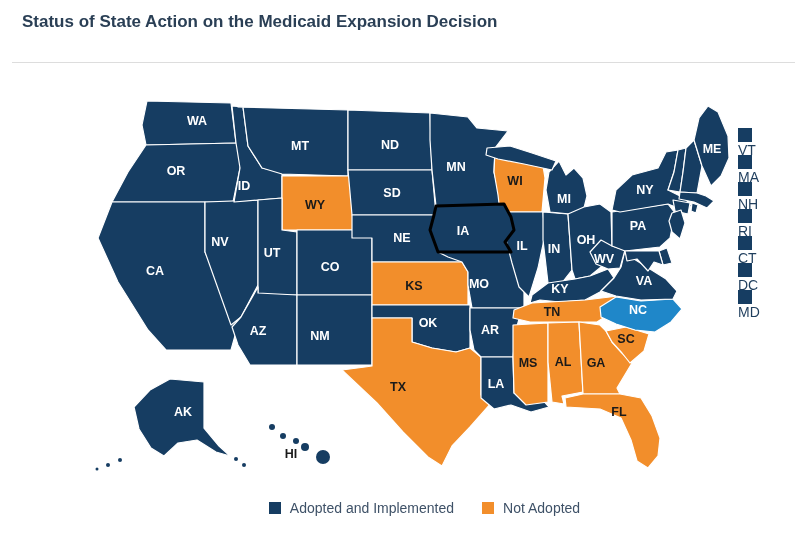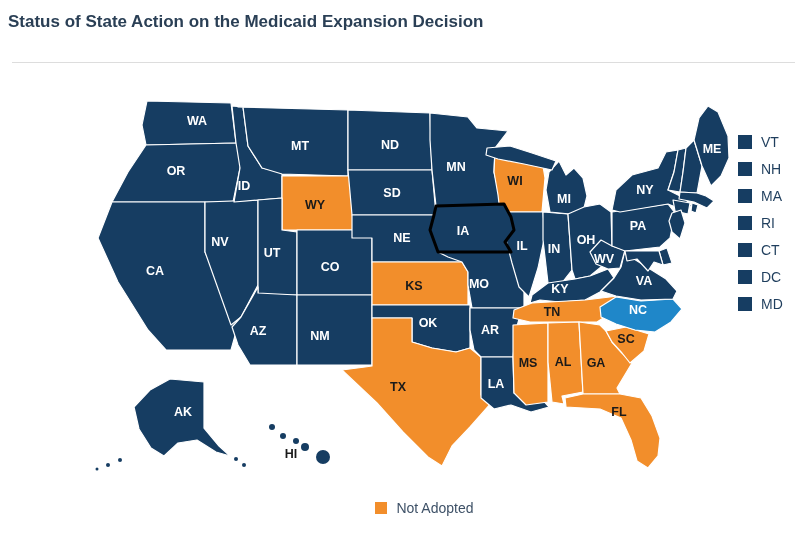--- a/index.html
+++ b/index.html
@@ -1,22 +1,22 @@
 <!DOCTYPE html>
 <html><head>
 <meta charset="utf-8">
 <style>
   html,body{margin:0;padding:0;background:#fff;}
   .app{position:relative;width:809px;height:540px;background:#fff;overflow:hidden;
        font-family:"Liberation Sans",sans-serif;}
-  .title{position:absolute;left:8px;top:12px;font-size:17px;font-weight:bold;color:#2A3F55;}
+  .title{position:absolute;left:22px;top:12px;font-size:17px;font-weight:bold;color:#2A3F55;}
   .divider{position:absolute;left:12px;right:14px;top:62px;height:1px;background:#ddd;}
   .map-svg{position:absolute;left:0;top:70px;width:809px;height:415px;}
   .side-list{position:absolute;left:738px;top:128px;width:68px;}
-  .side-row{display:flex;align-items:center;height:27px;}
+  .side-row{display:flex;height:27px;flex-direction:column;}
   .side-swatch{width:14px;height:14px;margin-right:9px;flex:0 0 auto;}
   .side-label{font-size:14px;color:#1F3E5D;}
   .legend{position:absolute;left:0;top:500px;width:809px;display:flex;justify-content:center;
           align-items:center;gap:28px;padding-left:40px;box-sizing:border-box;}
   .legend-item{display:flex;align-items:center;gap:9px;}
   .legend-swatch{width:12px;height:12px;flex:0 0 auto;}
   .legend-label{font-size:14px;color:#3E5167;}
   .st-label{font-size:12.5px;font-weight:bold;pointer-events:none;}
 </style>
 </head>
@@ -129,42 +129,46 @@
       <text x="183" y="413" text-anchor="middle" dominant-baseline="middle" class="st-label" fill="#FFFFFF">AK</text>
       <text x="291" y="455" text-anchor="middle" dominant-baseline="middle" class="st-label" fill="#1A1A1A">HI</text>
     </svg>
   <div class="side-list" id="sidelist">
       <div class="side-row">
         <div class="side-swatch" style="background: rgb(22, 61, 98);"></div>
         <span class="side-label">VT</span>
       </div>
       <div class="side-row">
         <div class="side-swatch" style="background: rgb(22, 61, 98);"></div>
-        <span class="side-label">NH</span>
+        <span class="side-label">MA</span>
       </div>
       <div class="side-row">
         <div class="side-swatch" style="background: rgb(22, 61, 98);"></div>
-        <span class="side-label">MA</span>
+        <span class="side-label">NH</span>
       </div>
       <div class="side-row">
         <div class="side-swatch" style="background: rgb(22, 61, 98);"></div>
         <span class="side-label">RI</span>
       </div>
       <div class="side-row">
         <div class="side-swatch" style="background: rgb(22, 61, 98);"></div>
         <span class="side-label">CT</span>
       </div>
       <div class="side-row">
         <div class="side-swatch" style="background: rgb(22, 61, 98);"></div>
         <span class="side-label">DC</span>
       </div>
       <div class="side-row">
         <div class="side-swatch" style="background: rgb(22, 61, 98);"></div>
         <span class="side-label">MD</span>
       </div>
     </div>
   <div class="legend" id="legend">
       <div class="legend-item">
+        <div class="legend-swatch" style="background: rgb(22, 61, 98);"></div>
+        <span class="legend-label">Adopted and Implemented</span>
+      </div>
+      <div class="legend-item">
         <div class="legend-swatch" style="background: rgb(242, 142, 43);"></div>
         <span class="legend-label">Not Adopted</span>
       </div>
     </div>
 </div>
 
 </body></html>

